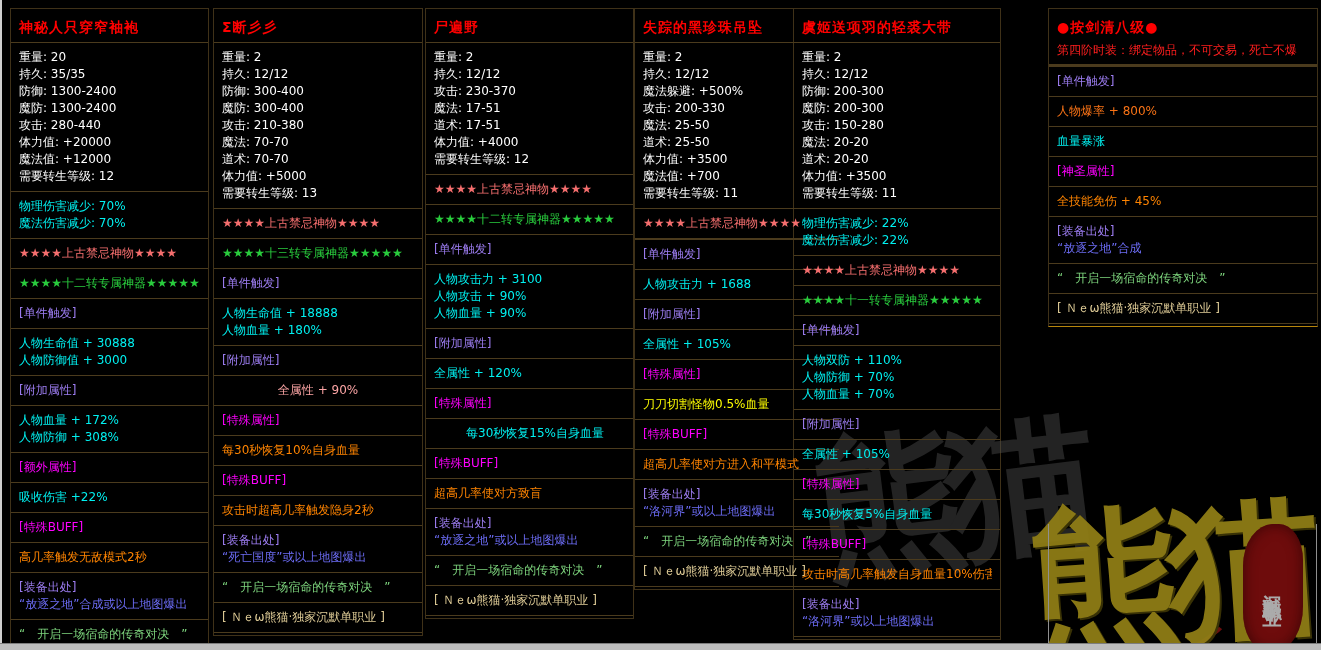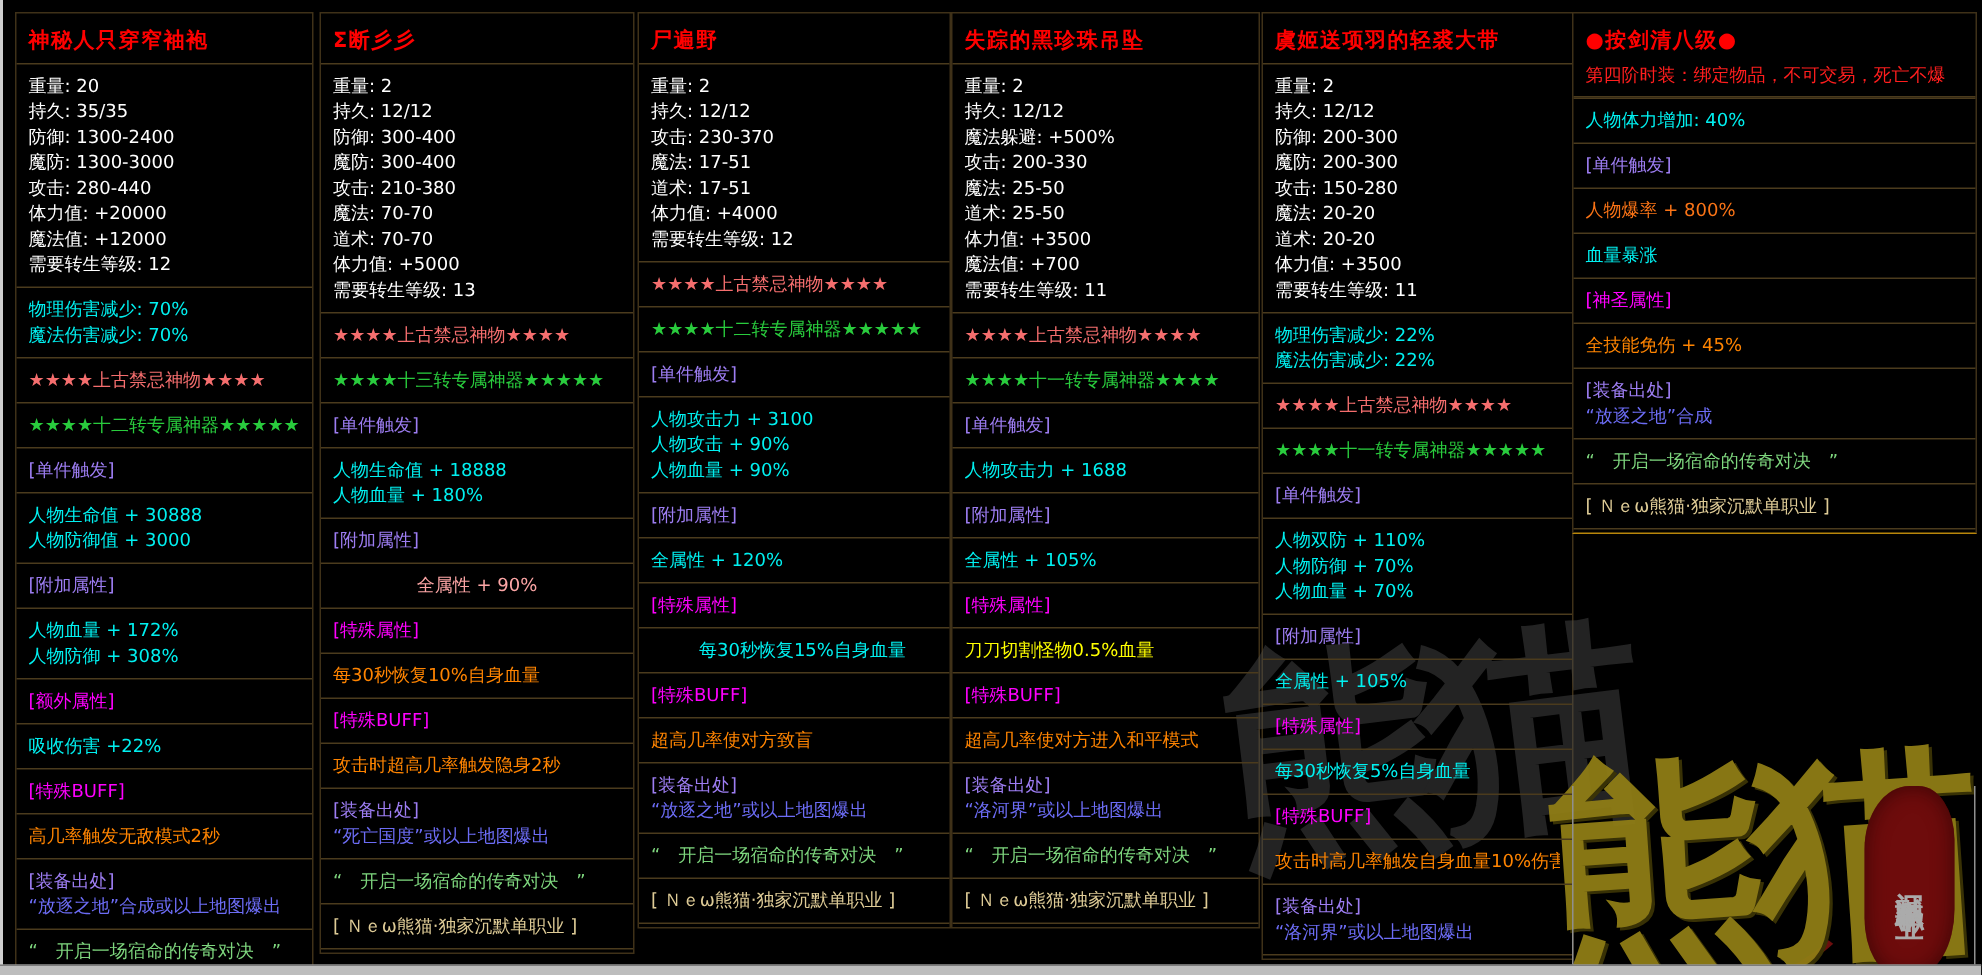--- a/index.html
+++ b/index.html
@@ -10,21 +10,21 @@
   .bottom-edge{position:absolute;left:0;top:643px;width:1321px;height:7px;background:#bdbdbd;z-index:8;border-top:1px solid #7d7d7d;}
   .frame-line{position:absolute;width:1px;background:#8f8f8f;z-index:4;}
   .fl-a{left:1048px;top:524px;height:119px;}
   .fl-b{left:1316px;top:524px;height:119px;}
   
   .panel{position:absolute;top:8px;background:#000;border:1px solid #3f3118;padding-bottom:2px;}
   .p1{left:10px;width:197px;}
   .p2{left:213px;width:208px;}
   .p3{left:425px;width:207px;}
   .p4{left:634px;width:204px;}
-  .p5{left:841px;width:206px;}
+  .p5{left:793px;width:206px;}
   .p6{left:1048px;width:268px;border-bottom:1px solid #b8860b;}
   .panel .title,.panel .subtitle,.panel .block,.panel .divider{position:relative;z-index:3;}
   .title{padding:8px 8px 5px 8px;font-size:14px;line-height:20px;font-weight:bold;color:#ff0000;
          letter-spacing:1px;white-space:nowrap;overflow:hidden;}
   .subtitle{padding:0 8px 5px 8px;font-size:12px;line-height:17px;color:#ff1e1e;white-space:nowrap;overflow:hidden;}
   .divider{height:0;border-top:1px solid #4b3b1d;}
   .block{padding:6px 8px;}
   .line{font-size:12px;line-height:17px;white-space:nowrap;overflow:hidden;}
   
   .wm{position:absolute;z-index:2;pointer-events:none;}
@@ -56,21 +56,21 @@
     <span>沉默单职业</span>
   </div>
 
   <div class="panel p1">
       <div class="title" style="color: rgb(255, 0, 0);">神秘人只穿窄袖袍</div>
       <div class="divider"></div>
       <div class="block">
         <div class="line" style="color: rgb(255, 255, 255);">重量: 20</div>
         <div class="line" style="color: rgb(255, 255, 255);">持久: 35/35</div>
         <div class="line" style="color: rgb(255, 255, 255);">防御: 1300-2400</div>
-        <div class="line" style="color: rgb(255, 255, 255);">魔防: 1300-3000</div>
+        <div class="line" style="color: rgb(255, 255, 255);">魔防: 1300-2400</div>
         <div class="line" style="color: rgb(255, 255, 255);">攻击: 280-440</div>
         <div class="line" style="color: rgb(255, 255, 255);">体力值: +20000</div>
         <div class="line" style="color: rgb(255, 255, 255);">魔法值: +12000</div>
         <div class="line" style="color: rgb(255, 255, 255);">需要转生等级: 12</div>
       </div>
       <div class="divider"></div>
       <div class="block">
         <div class="line" style="color: rgb(0, 240, 240);">物理伤害减少: 70%</div>
         <div class="line" style="color: rgb(0, 240, 240);">魔法伤害减少: 70%</div>
       </div>
@@ -278,23 +278,20 @@
         <div class="line" style="color: rgb(255, 255, 255);">道术: 25-50</div>
         <div class="line" style="color: rgb(255, 255, 255);">体力值: +3500</div>
         <div class="line" style="color: rgb(255, 255, 255);">魔法值: +700</div>
         <div class="line" style="color: rgb(255, 255, 255);">需要转生等级: 11</div>
       </div>
       <div class="divider"></div>
       <div class="block">
         <div class="line" style="color: rgb(245, 110, 110);">★★★★上古禁忌神物★★★★</div>
       </div>
       <div class="divider"></div>
-      <div class="block">
-        <div class="line" style="color: rgb(41, 204, 61);">★★★★十一转专属神器★★★★</div>
-      </div>
       <div class="divider"></div>
       <div class="block">
         <div class="line" style="color: rgb(157, 125, 242);">[单件触发]</div>
       </div>
       <div class="divider"></div>
       <div class="block">
         <div class="line" style="color: rgb(0, 240, 240);">人物攻击力 + 1688</div>
       </div>
       <div class="divider"></div>
       <div class="block">
@@ -401,23 +398,20 @@
         <div class="line" style="color: rgb(157, 125, 242);">[装备出处]</div>
         <div class="line" style="color: rgb(108, 108, 245);">“洛河界”或以上地图爆出</div>
       </div>
       <div class="divider"></div>
     </div>
   <div class="panel p6">
       <div class="title" style="color: rgb(255, 0, 0);">●按剑清八级●</div>
       <div class="subtitle">第四阶时装：绑定物品，不可交易，死亡不爆</div>
       <div class="divider"></div>
       <div class="divider"></div>
-      <div class="block">
-        <div class="line" style="color: rgb(0, 240, 240);">人物体力增加: 40%</div>
-      </div>
       <div class="divider"></div>
       <div class="block">
         <div class="line" style="color: rgb(157, 125, 242);">[单件触发]</div>
       </div>
       <div class="divider"></div>
       <div class="block">
         <div class="line" style="color: #f97316;">人物爆率 + 800%</div>
       </div>
       <div class="divider"></div>
       <div class="block">

